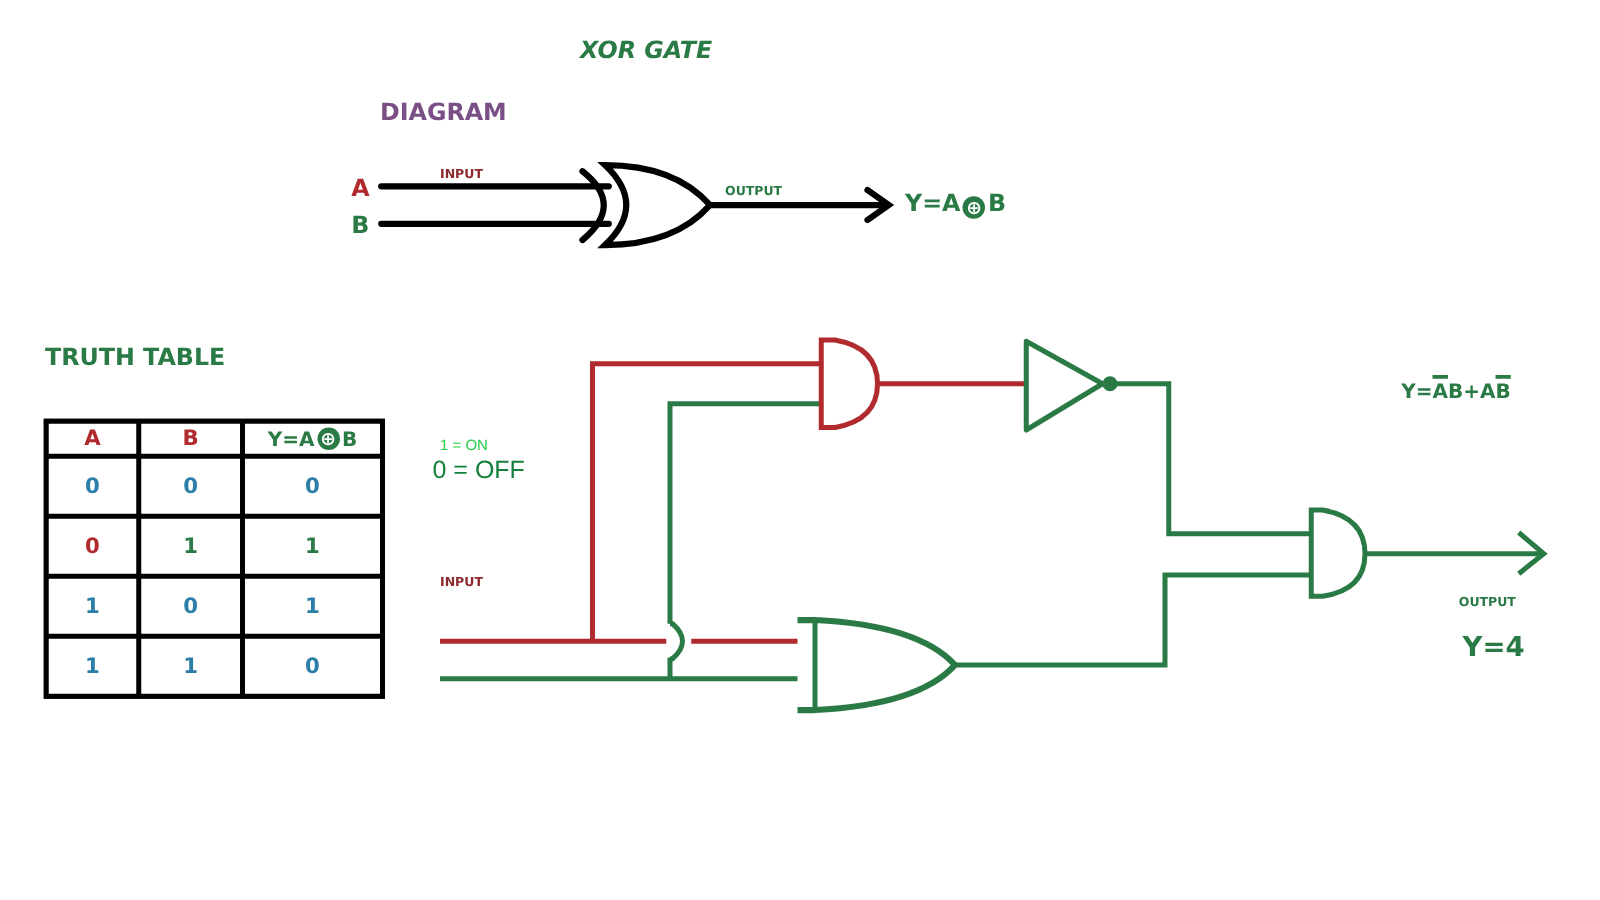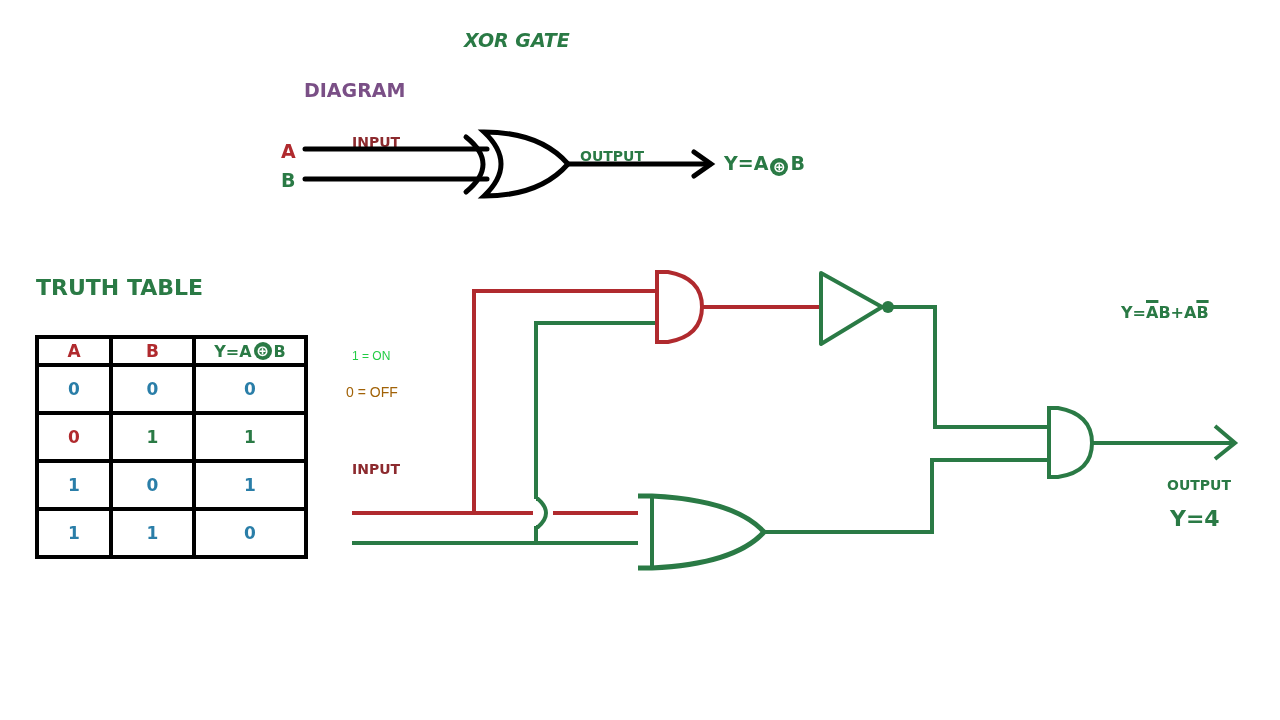--- a/index.html
+++ b/index.html
@@ -3,30 +3,30 @@
 <meta charset="utf-8">
 <style>
   html, body { margin: 0; padding: 0; background: #ffffff; }
   body { width: 1280px; height: 720px; position: relative; overflow: hidden;
          font-family: "DejaVu Sans", sans-serif; }
   .abs { position: absolute; white-space: nowrap; font-weight: bold; }
   .title { left: 464px; top: 29px; font-size: 19px; color: #2a7a45; font-style: italic; }
   .diagram-h { left: 304px; top: 79px; font-size: 19px; color: #7a4f86; }
   .lblA { left: 281px; top: 140px; font-size: 19px; color: #b02a2e; }
   .lblB { left: 281px; top: 169px; font-size: 19px; color: #2a7a45; }
-  .small { font-size: 14px; }
+  .small { font-size: 10px; }
   .in1 { left: 352px; top: 134px; color: #8c2a2e; }
   .out1 { left: 580px; top: 148px; color: #2a7a45; }
   .eq1 { left: 724px; top: 152px; font-size: 19px; color: #2a7a45; }
   .xor-sym { display: inline-block; width: 18px; height: 18px; border-radius: 50%;
              background: #2a7a45; color: #fff; font-size: 15px; line-height: 18px;
              text-align: center; vertical-align: -2px; margin: 0 2px; }
-  .tt-h { left: 36px; top: 275px; font-size: 22px; color: #2a7a45; }
+  .tt-h { left: 36px; top: 275px; font-size: 19px; color: #2a7a45; }
   .legend-on { left: 352px; top: 349px; font-size: 12px; color: #22cc44; font-weight: normal; font-family: "Liberation Sans", sans-serif; }
-  .legend-off { left: 346px; top: 384px; font-size: 14px; color: #a16207; font-weight: normal; font-family: "Liberation Sans", sans-serif; }
+  .legend-off { left: 346px; top: 365px; font-size: 20px; color: #15803d; font-weight: normal; font-family: "Liberation Sans", sans-serif; }
   .in2 { left: 352px; top: 461px; color: #8c2a2e; }
   .out2 { left: 1167px; top: 477px; color: #2a7a45; }
   .eq2 { left: 1121px; top: 303px; font-size: 16px; color: #2a7a45; }
   .ov { text-decoration: overline; text-decoration-thickness: 3px; }
   .y1 { left: 1170px; top: 506px; font-size: 22px; color: #2a7a45; }
 
   
   .tt { position: absolute; left: 35px; top: 335px; width: 273px; height: 224px;
         border: 4px solid #000; box-sizing: border-box; background: #000;
         display: grid; grid-template-columns: 70px 79px 1fr;

